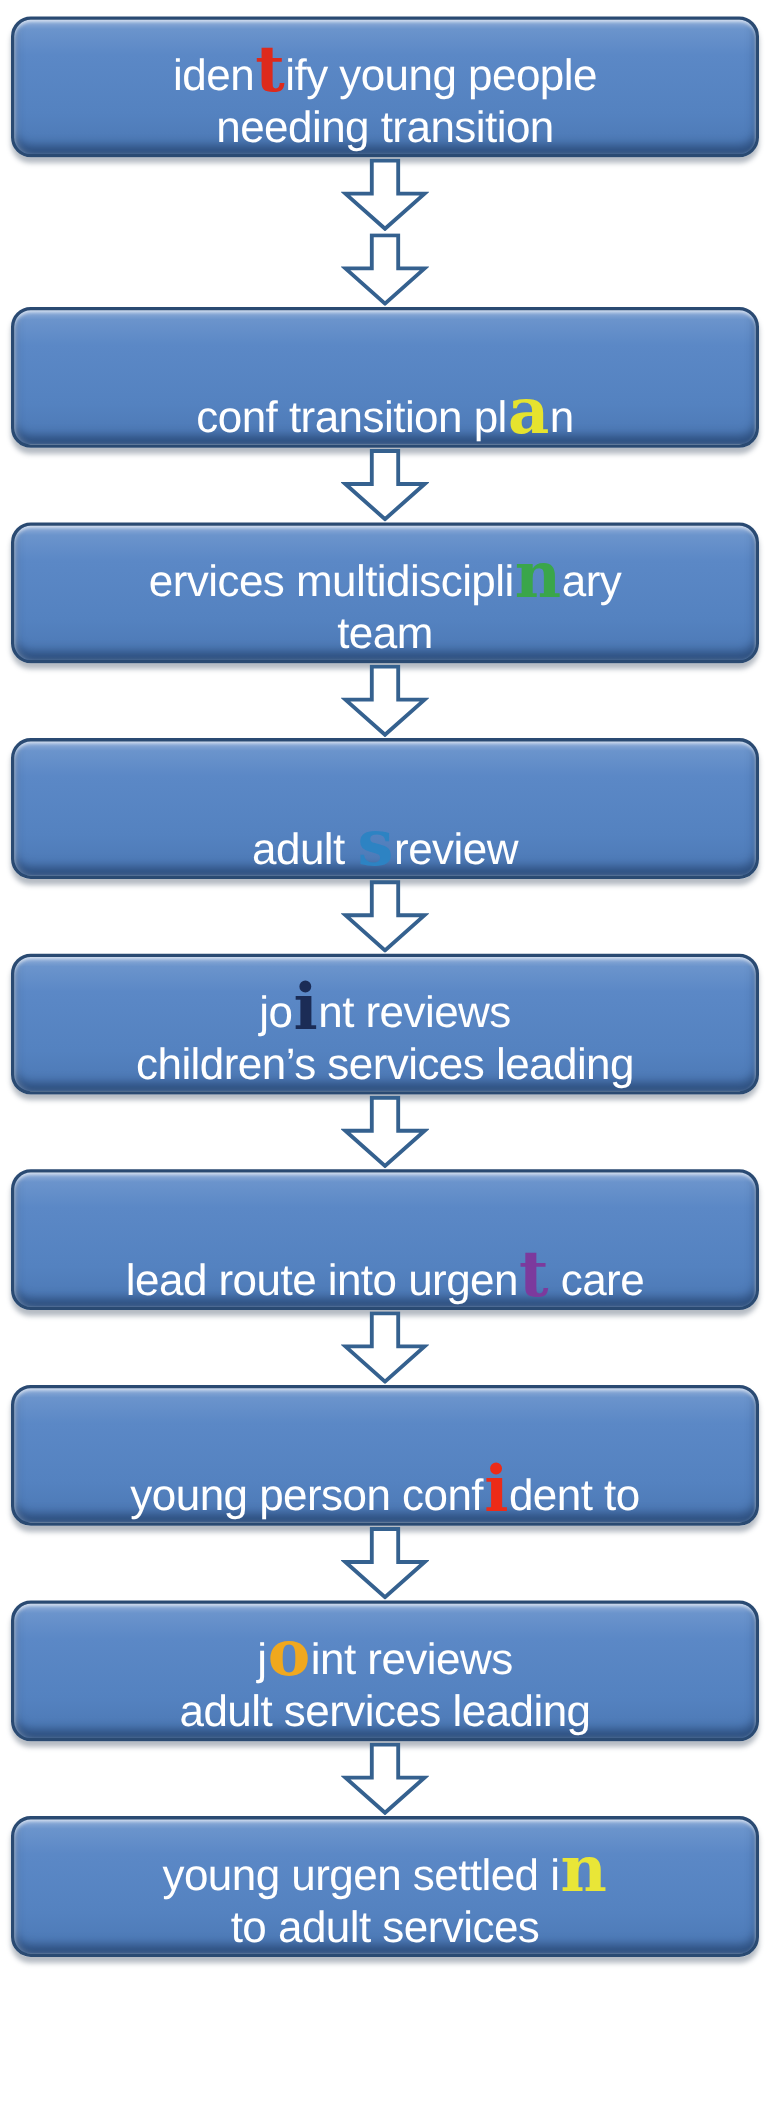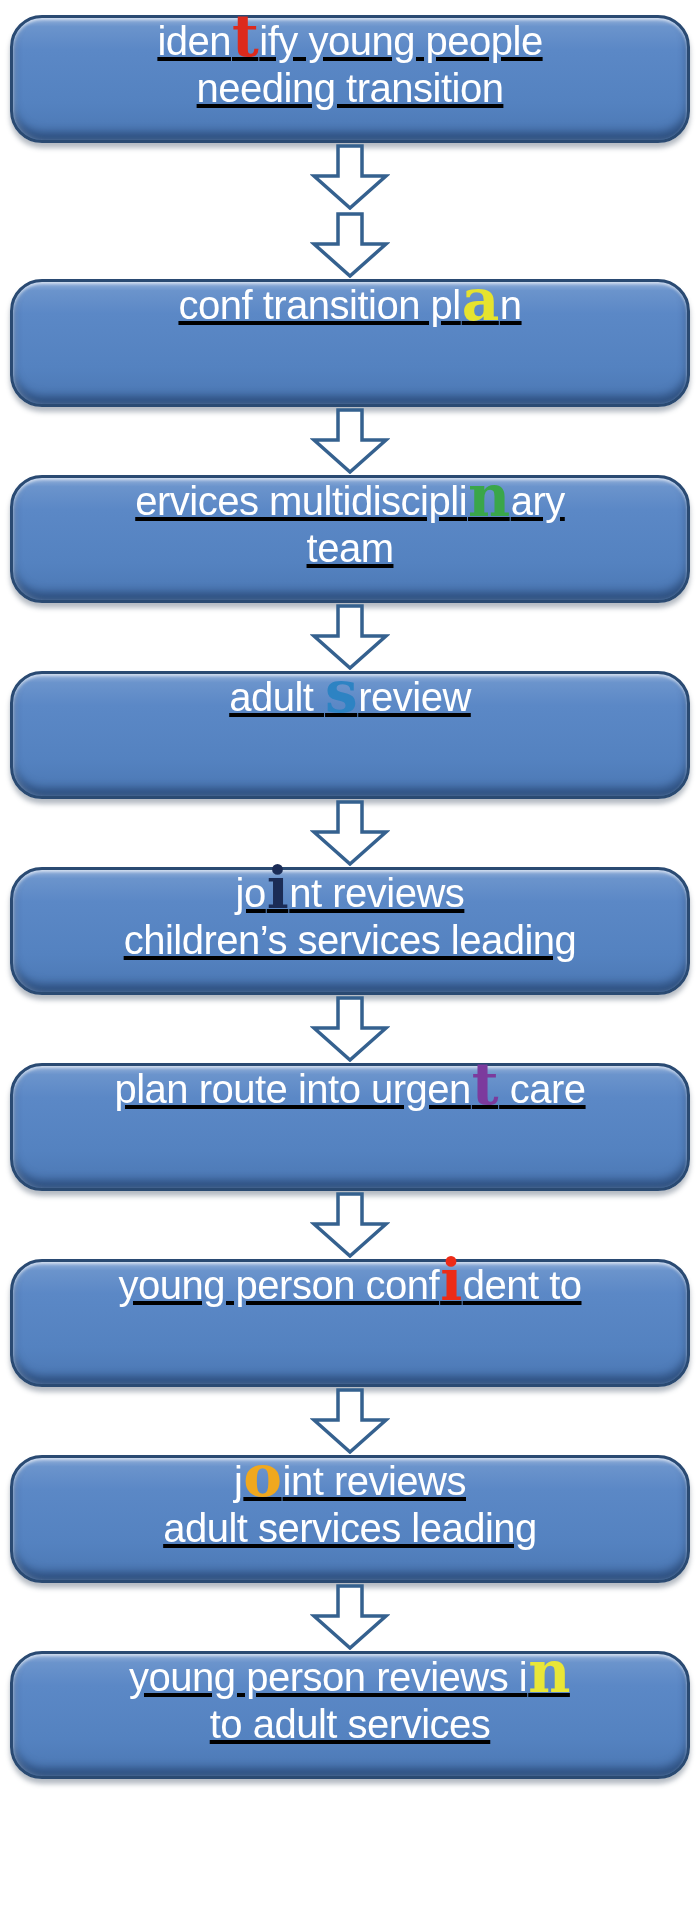--- a/index.html
+++ b/index.html
@@ -20,37 +20,36 @@
     align-items: center;
     padding-top: 15px;
     box-sizing: border-box;
   }
   .box {
     box-sizing: border-box;
     width: 680px;
     height: 128px;
     flex: 0 0 128px;
     border: 3px solid #2a4a72;
-    border-radius: 32px;
+    border-radius: 18px;
     background: linear-gradient(180deg,
       #93b0da 0%,
       #6b94cc 7%,
       #5b88c6 26%,
       #5482c0 70%,
       #4b77b3 100%);
     box-shadow:
       0 5px 5px rgba(70, 85, 105, 0.40),
       inset 0 2px 3px rgba(255, 255, 255, 0.55),
       inset 3px 0 5px rgba(255, 255, 255, 0.18),
       inset 0 -8px 9px rgba(15, 40, 75, 0.50);
     display: flex;
-    align-items: flex-start;
+    align-items: flex-end;
     justify-content: center;
     text-align: center;
-    text-decoration: underline;
   }
   .box-text {
     color: #ffffff;
     font-size: 40px;
     letter-spacing: -0.5px;
   }
   .line {
     line-height: 47px;
     white-space: pre;
   }
@@ -133,21 +132,21 @@
         <div class="line"><span>children’s services leading</span></div>
       </div>
     </div>
     <div class="arrow-wrap">
       <svg width="80" height="66" viewBox="0 0 80 66">
         <path d="M28 2 L52 2 L52 32 L76 32 L40 64 L4 32 L28 32 Z" fill="#ffffff" stroke="#35618f" stroke-width="3.5" stroke-linejoin="miter"></path>
       </svg>
     </div>
     <div class="box">
       <div class="box-text">
-        <div class="line"><span>plan route into urgen</span><span class="big" style="color: rgb(124, 58, 157);">t</span><span> care</span></div>
+        <div class="line"><span>lead route into urgen</span><span class="big" style="color: rgb(124, 58, 157);">t</span><span> care</span></div>
       </div>
     </div>
     <div class="arrow-wrap">
       <svg width="80" height="66" viewBox="0 0 80 66">
         <path d="M28 2 L52 2 L52 32 L76 32 L40 64 L4 32 L28 32 Z" fill="#ffffff" stroke="#35618f" stroke-width="3.5" stroke-linejoin="miter"></path>
       </svg>
     </div>
     <div class="box">
       <div class="box-text">
         <div class="line"><span>young person conf</span><span class="big" style="color: rgb(237, 43, 23);">i</span><span>dent to</span></div>
@@ -164,17 +163,17 @@
         <div class="line"><span>adult services leading</span></div>
       </div>
     </div>
     <div class="arrow-wrap">
       <svg width="80" height="66" viewBox="0 0 80 66">
         <path d="M28 2 L52 2 L52 32 L76 32 L40 64 L4 32 L28 32 Z" fill="#ffffff" stroke="#35618f" stroke-width="3.5" stroke-linejoin="miter"></path>
       </svg>
     </div>
     <div class="box">
       <div class="box-text">
-        <div class="line"><span>young person reviews i</span><span class="big" style="color: rgb(233, 230, 55);">n</span></div>
+        <div class="line"><span>young urgen settled i</span><span class="big" style="color: rgb(233, 230, 55);">n</span></div>
         <div class="line"><span>to adult services</span></div>
       </div>
     </div>
   </div>
 
 </body></html>

